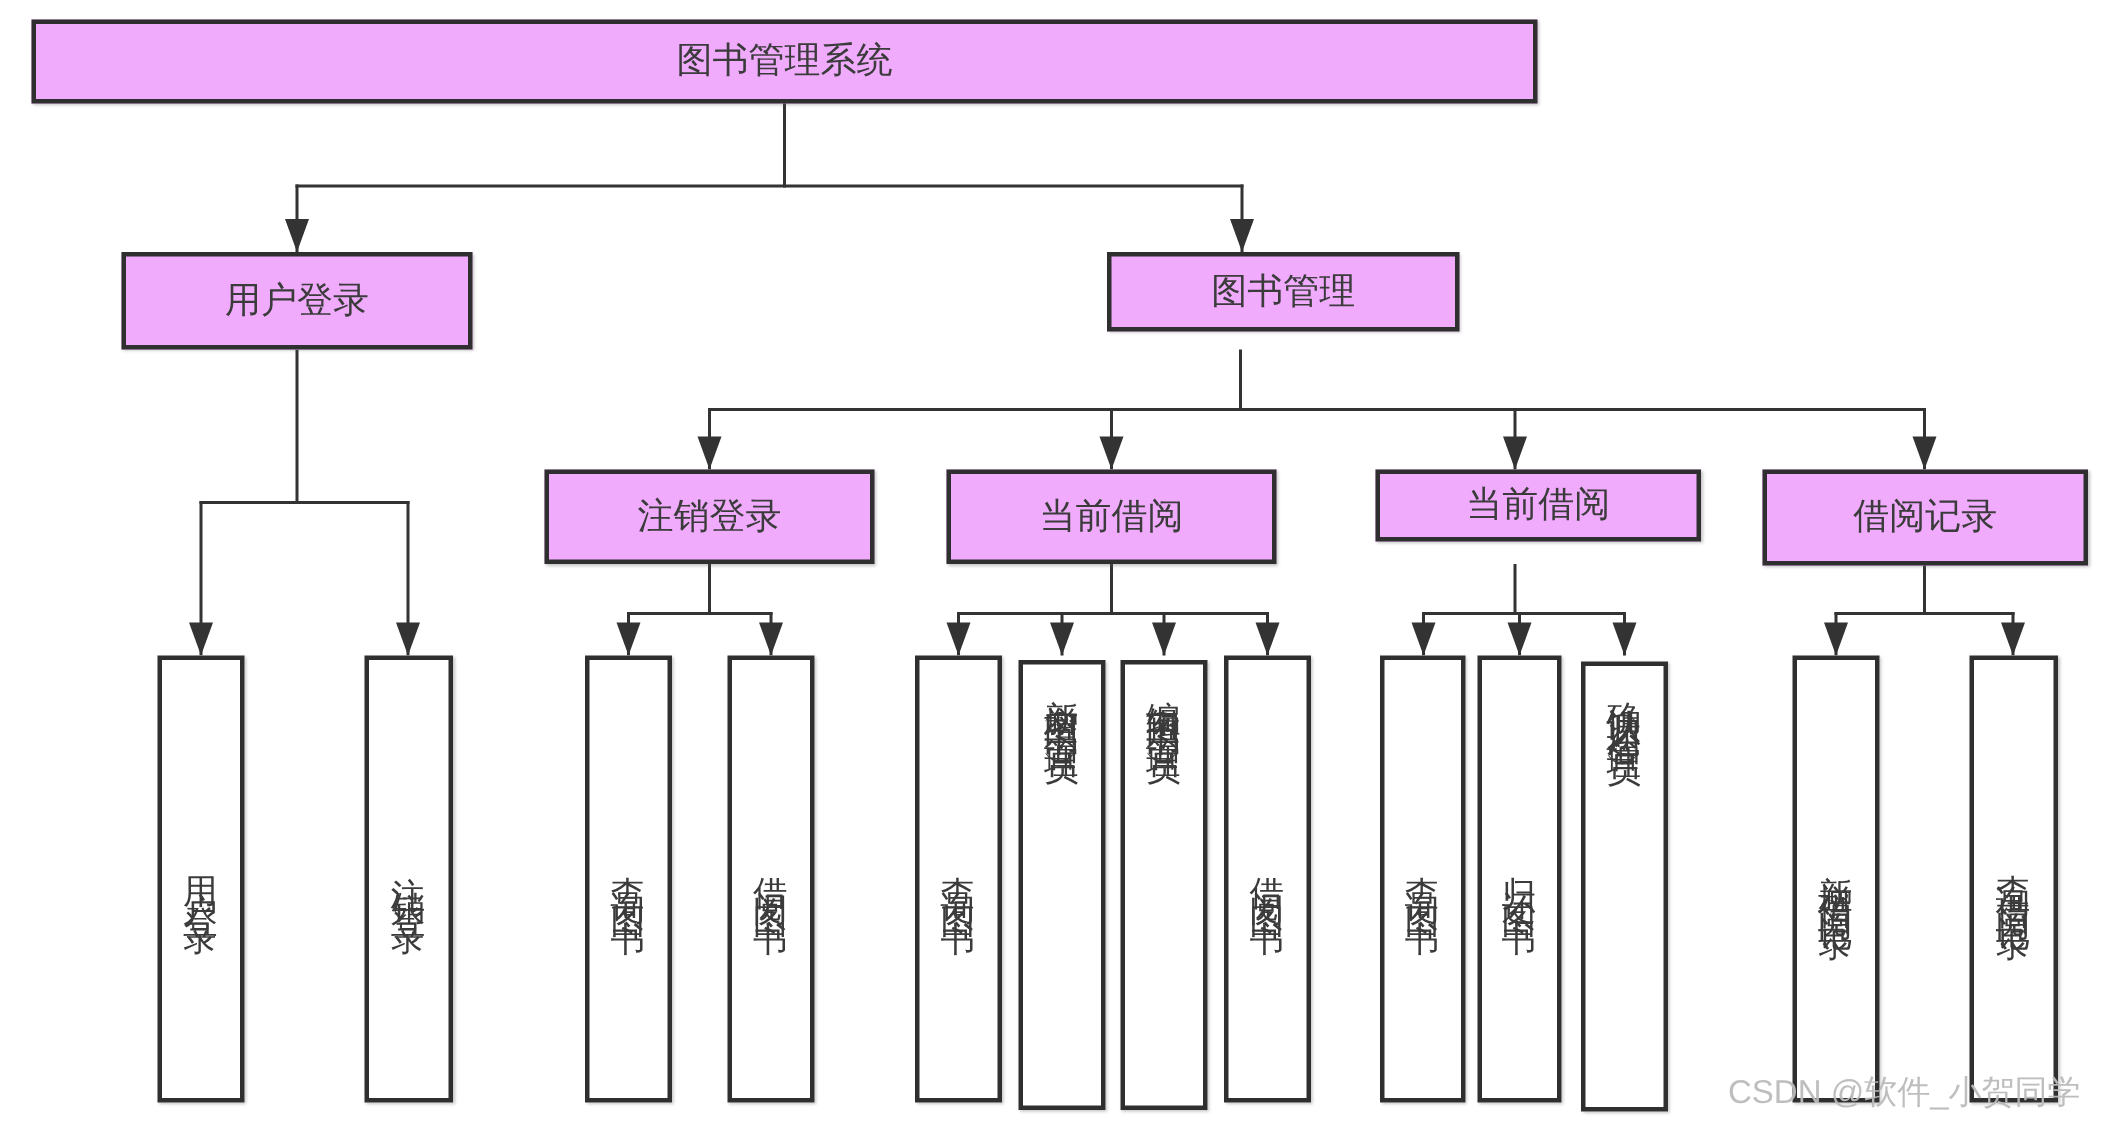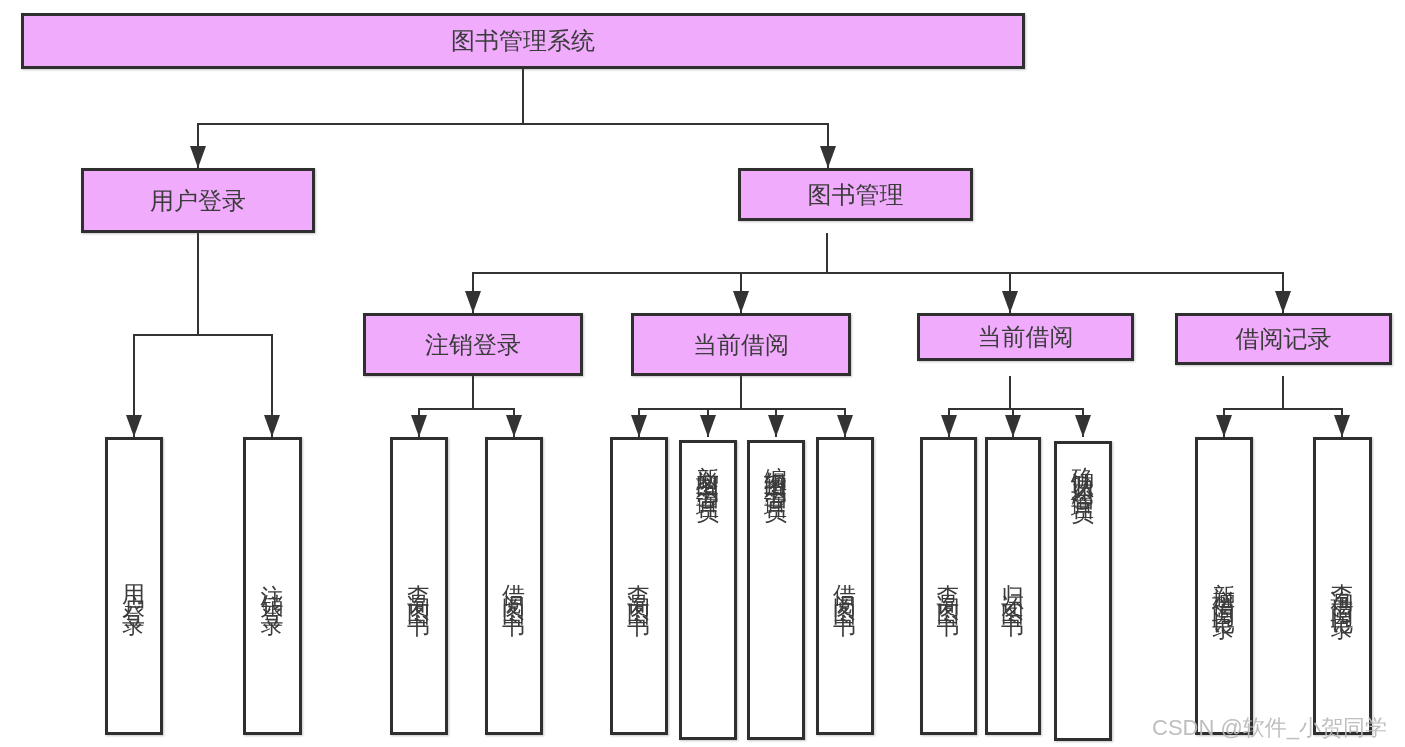--- a/index.html
+++ b/index.html
@@ -109,21 +109,21 @@
 
   <div class="node" style="left:363px;top:313px;width:220px;height:63px">
     <span>注销登录</span>
   </div>
   <div class="node" style="left:631px;top:313px;width:220px;height:63px">
     <span>当前借阅</span>
   </div>
   <div class="node" style="left:917px;top:313px;width:217px;height:48px">
     <span>当前借阅</span>
   </div>
-  <div class="node" style="left:1175px;top:313px;width:217px;height:52px">
+  <div class="node" style="left:1175px;top:313px;width:217px;height:64px">
     <span>借阅记录</span>
   </div>
 
   <div class="leaf" style="left:105px;top:437px;width:58px;height:298px">
     <span>用户登录</span>
   </div>
   <div class="leaf" style="left:243px;top:437px;width:59px;height:298px">
     <span>注销登录</span>
   </div>
 

